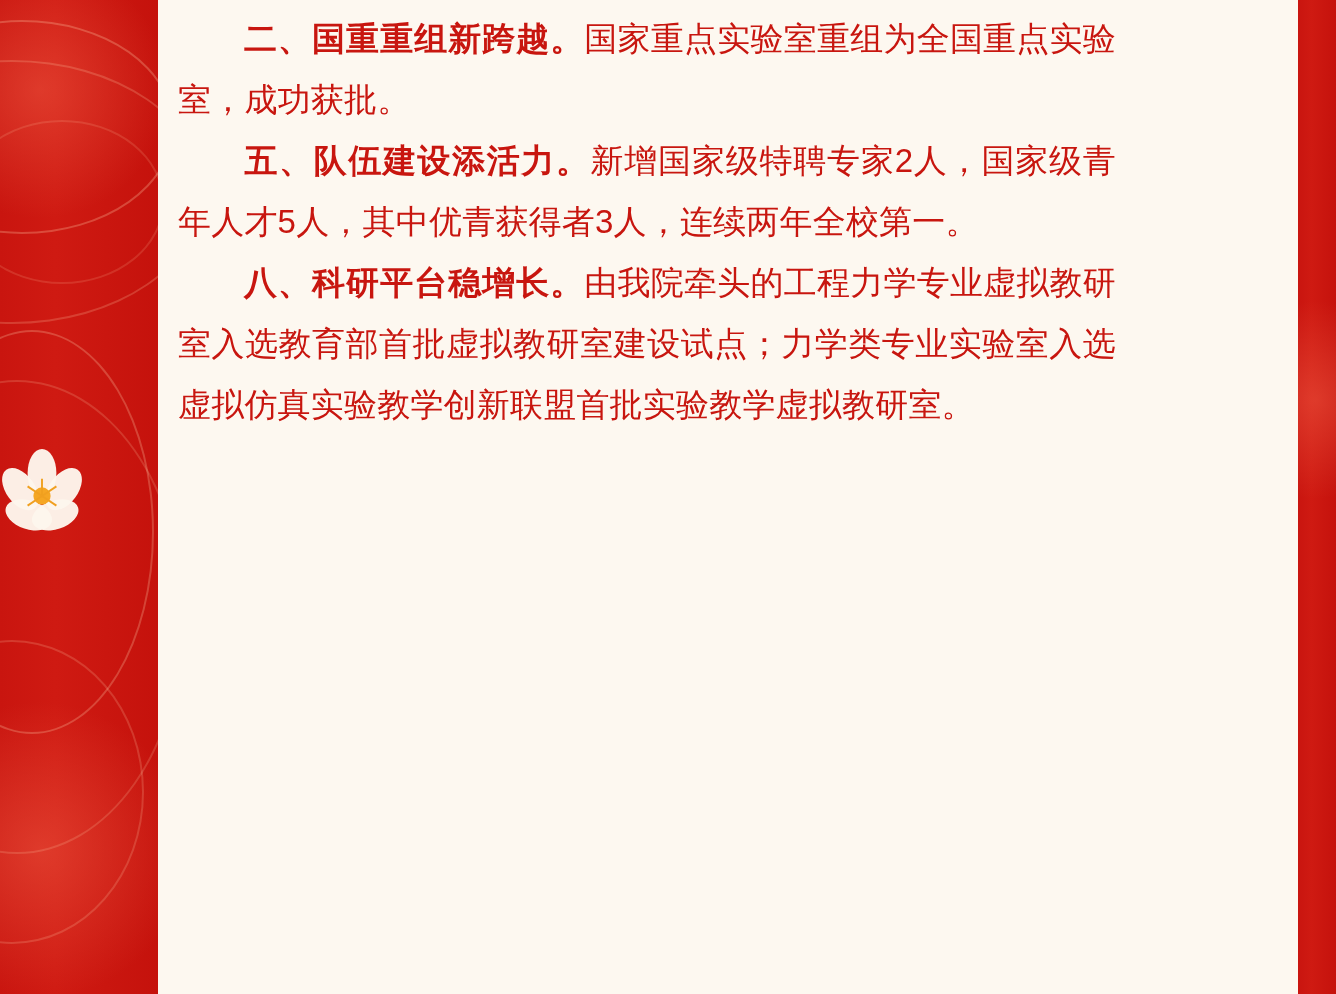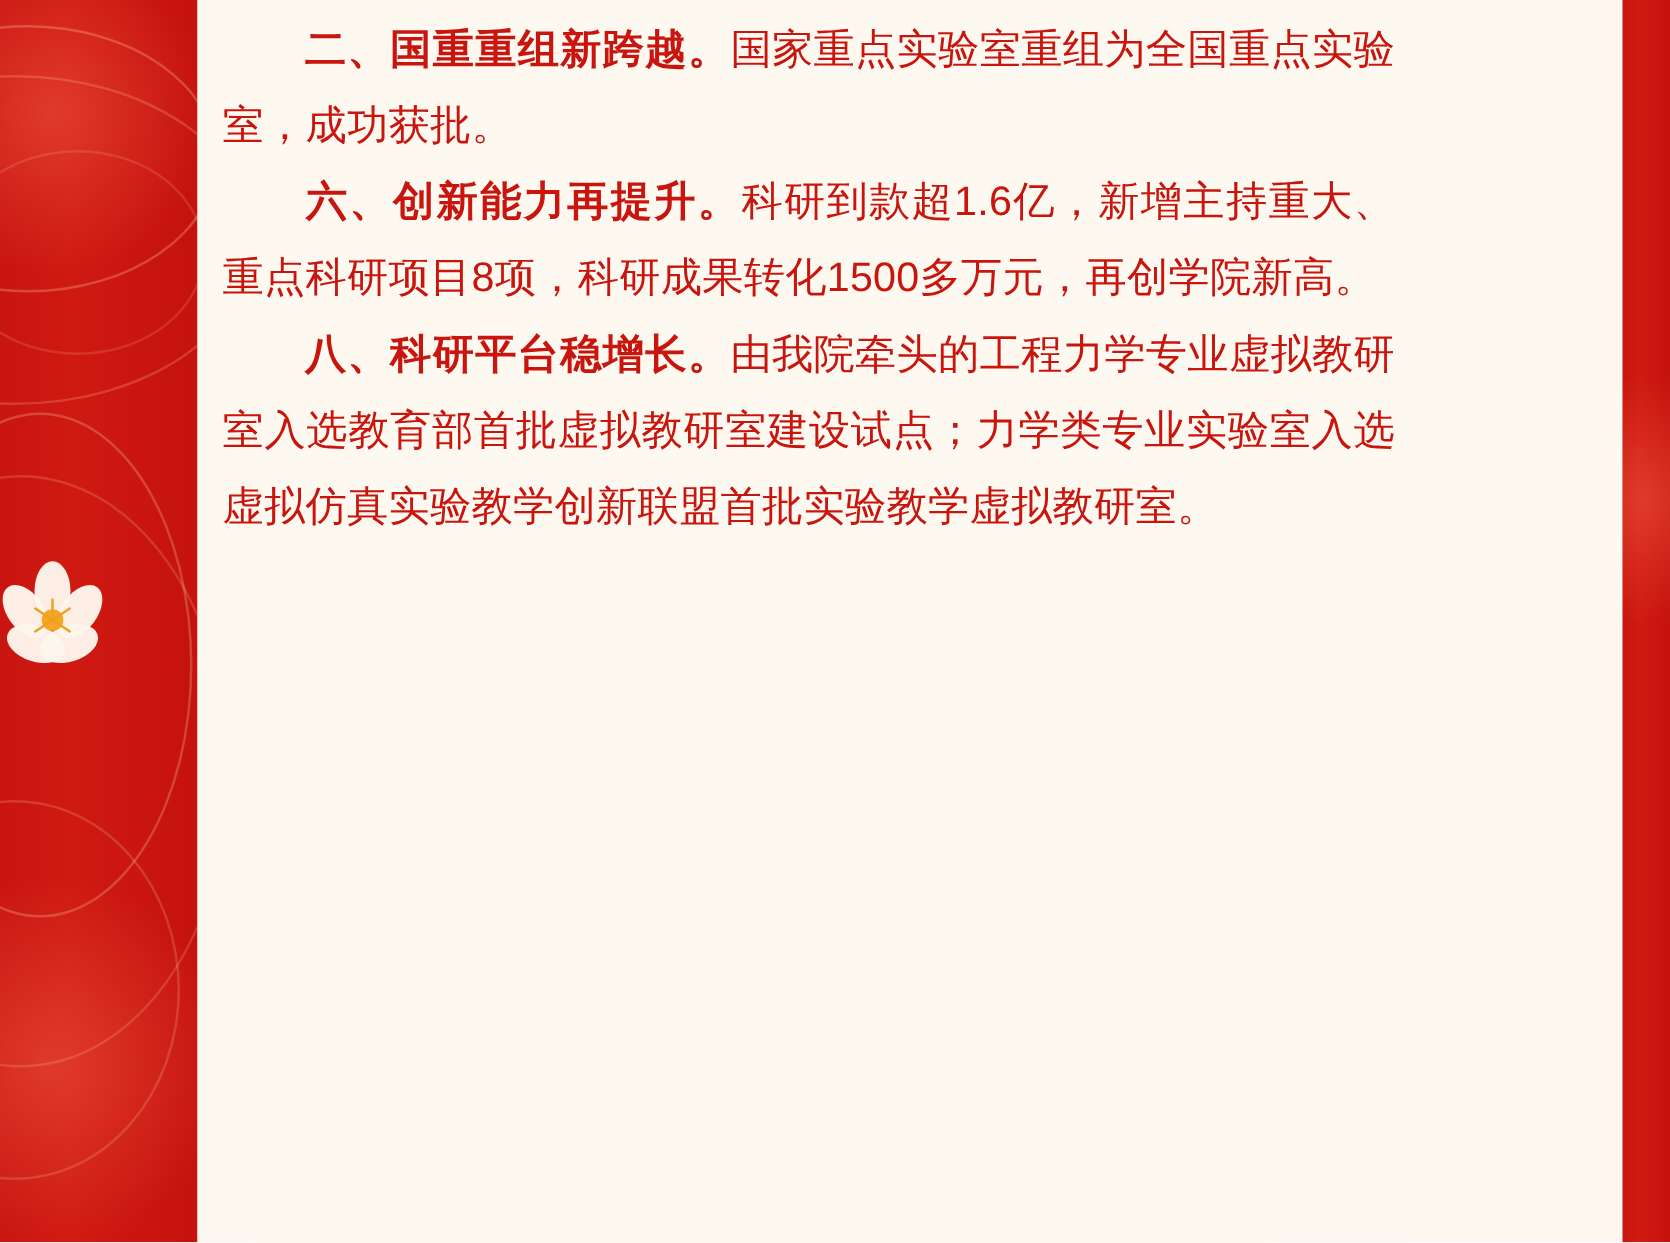--- a/index.html
+++ b/index.html
@@ -142,24 +142,24 @@
   </div>
 
   <div class="content">
 
     <p class="para para-first">
       <span class="indent"></span><span class="lead">二、国重重组新跨越。</span><span>国家重点实验室重组为全国重点实验室，成功获批。</span>
     </p>
 
 
 
+    <p class="para">
+      <span class="indent"></span><span class="lead">五、队伍建设添活力。</span><span>新增国家级特聘专家2人，国家级青年人才5人，其中优青获得者3人，连续两年全校第一。</span>
+    </p>
 
-    <p class="para">
-      <span class="indent"></span><span class="lead">六、创新能力再提升。</span><span>科研到款超1.6亿，新增主持重大、重点科研项目8项，科研成果转化1500多万元，再创学院新高。</span>
-    </p>
 
 
     <p class="para">
       <span class="indent"></span><span class="lead">八、科研平台稳增长。</span><span>由我院牵头的工程力学专业虚拟教研室入选教育部首批虚拟教研室建设试点；力学类专业实验室入选虚拟仿真实验教学创新联盟首批实验教学虚拟教研室。</span>
     </p>
 
   </div>
 </div>
 
 </body></html>

